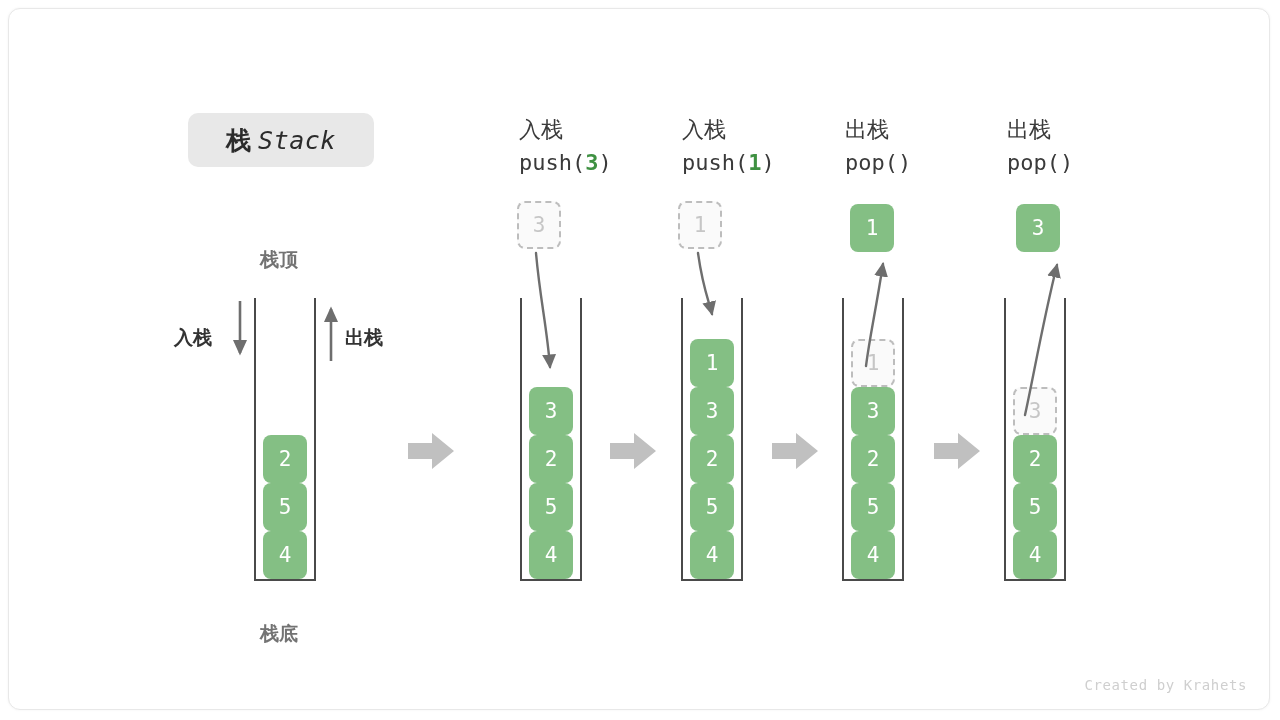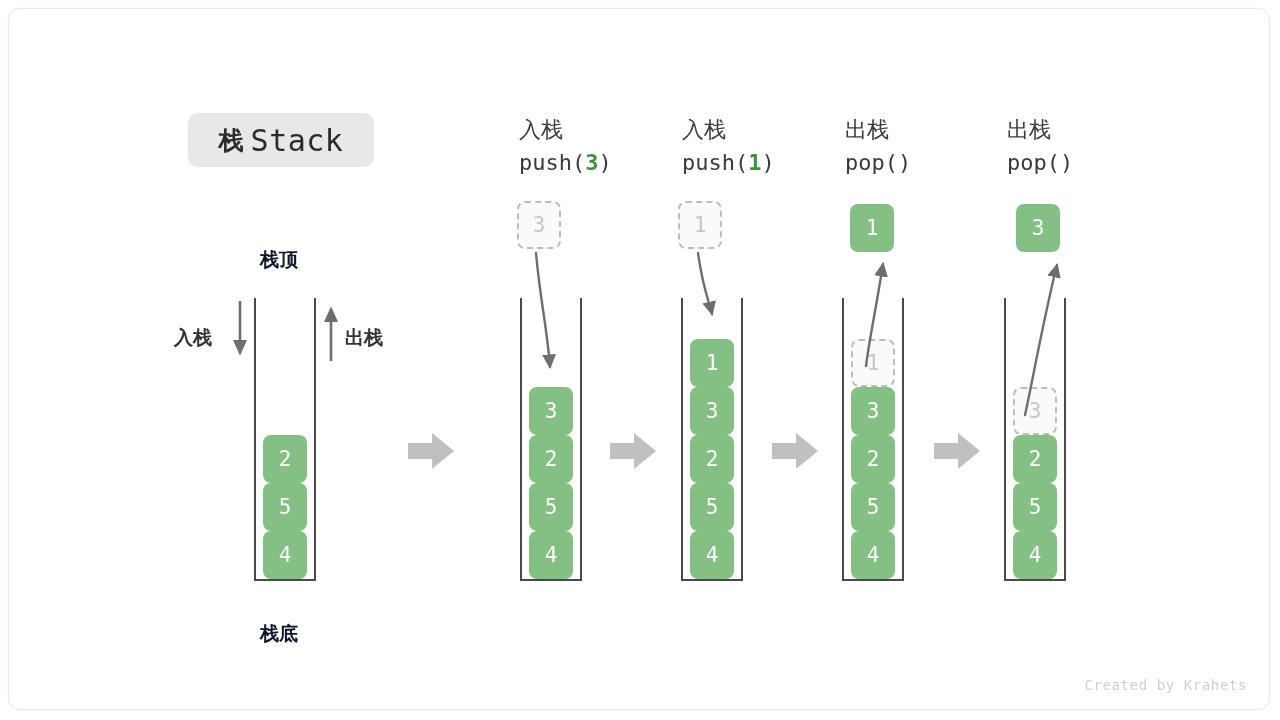--- a/index.html
+++ b/index.html
@@ -29,21 +29,21 @@
     display:flex;align-items:center;justify-content:center;
     gap:7px;
     white-space:nowrap;
   }
   .title-cn{
     font-family:"Liberation Sans","DejaVu Sans",sans-serif;
     font-weight:bold;font-size:25px;color:#2b2b2b;
   }
   .title-en{
     font-family:"DejaVu Sans Mono","Liberation Mono",monospace;
-    font-size:30px;color:#2b2b2b;letter-spacing:0.5px;
+    font-size:25px;color:#2b2b2b;letter-spacing:0.5px;font-style:italic;
   }
 
   
   .col-head{position:absolute;white-space:nowrap;}
   .col-head .cn{
     font-family:"Liberation Sans","DejaVu Sans",sans-serif;
     font-size:22px;color:#3a3a3a;line-height:33px;
   }
   .col-head .code{
     font-family:"DejaVu Sans Mono","Liberation Mono",monospace;
@@ -81,21 +81,21 @@
 
   
   .side-label{
     position:absolute;white-space:nowrap;
     font-family:"Liberation Sans","DejaVu Sans",sans-serif;
     font-weight:bold;font-size:19px;color:#333333;
   }
   .cap-label{
     position:absolute;white-space:nowrap;
     font-family:"Liberation Sans","DejaVu Sans",sans-serif;
-    font-weight:bold;font-size:19px;color:#0f172a;
+    font-weight:bold;font-size:19px;color:#737373;
     text-align:center;
   }
 
   
   #overlay{position:absolute;left:0;top:0;width:1262px;height:702px;pointer-events:none;}
 
   
   #credit{
     position:absolute;right:24px;bottom:18px;
     font-family:"DejaVu Sans Mono","Liberation Mono",monospace;

